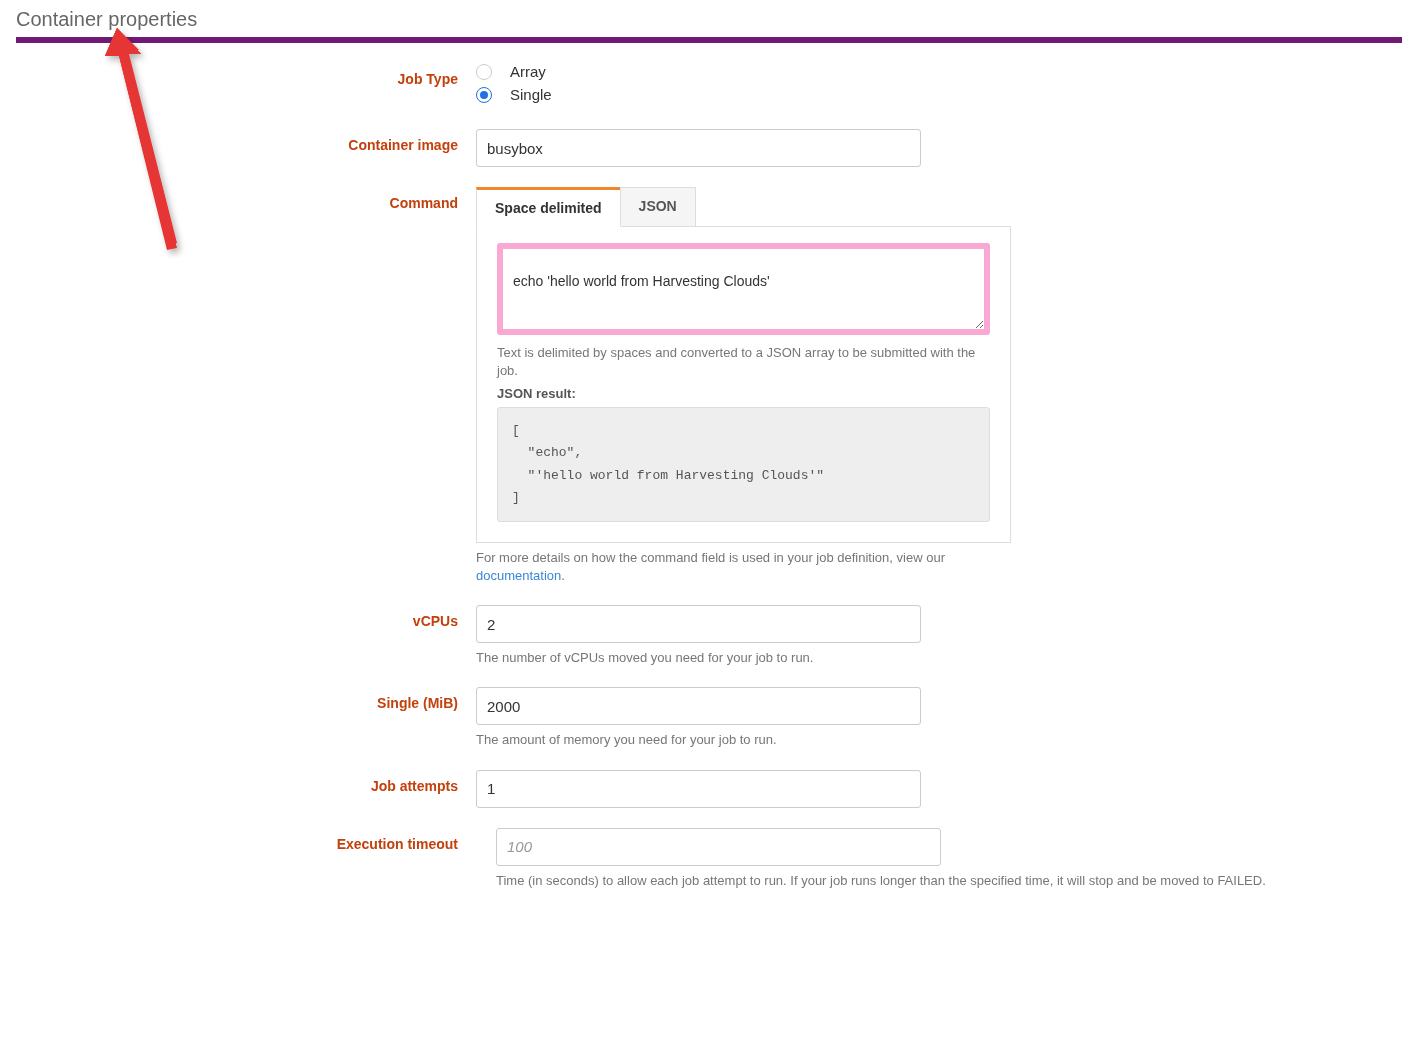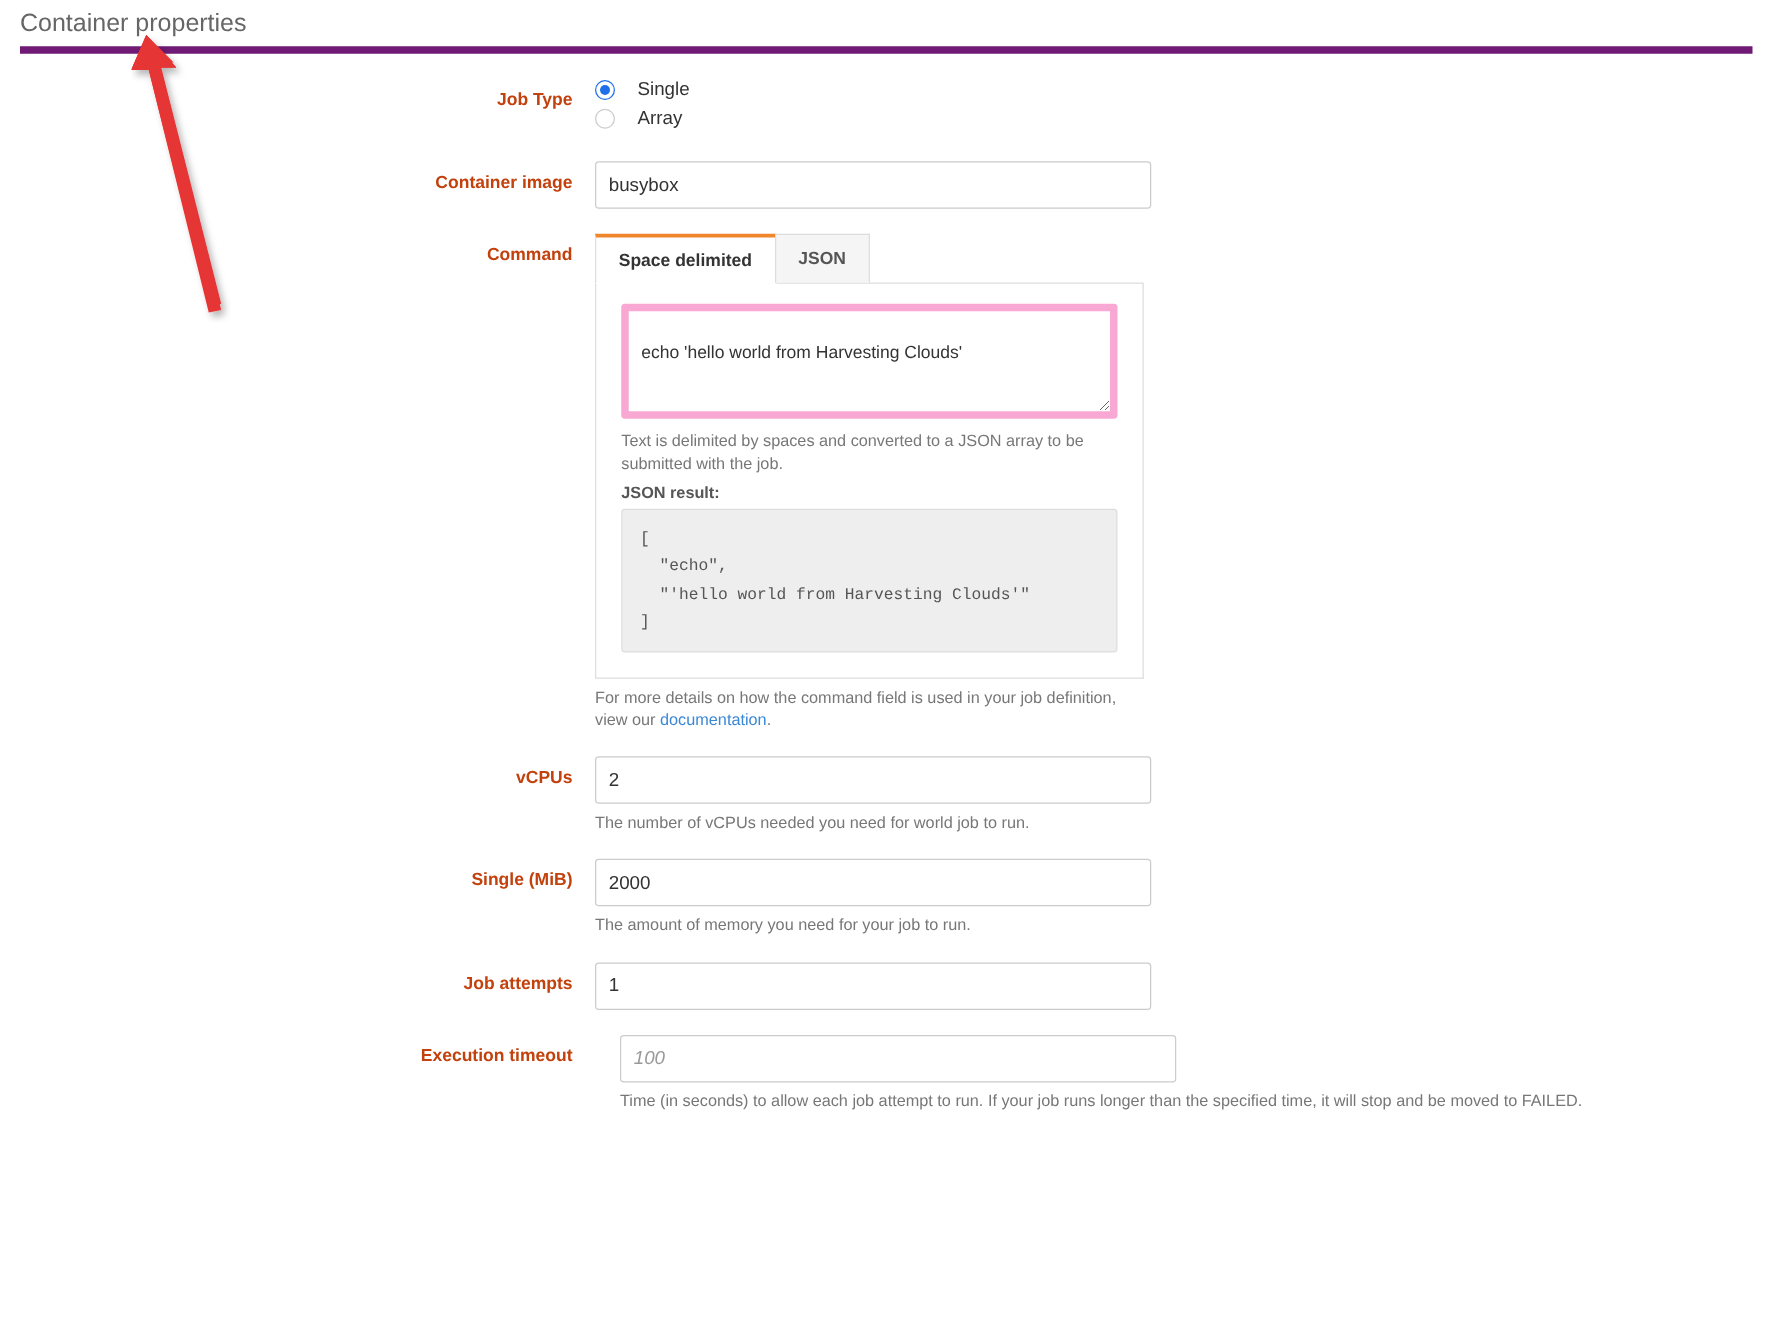--- a/index.html
+++ b/index.html
@@ -154,21 +154,21 @@
       white-space: pre;
       line-height: 1.7;
       margin-top: 6px;
     }
     .link {
       color: #3a87d6;
       text-decoration: none;
       cursor: pointer;
     }
     .command-wrap {
-      width: 439px;
+      width: 535px;
     }
     .arrow-annotation {
       position: absolute;
       left: 105px;
       top: 28px;
       pointer-events: none;
     }
   </style>
 </head>
 <body>
@@ -186,28 +186,28 @@
     <path d="M12 0 L36 26 L24 26 L72 215 L62 218 L14 28 L0 28 Z" fill="#e63434"></path>
   </g>
 </svg>
 
 <div class="section-title">Container properties</div>
 
 <div class="form-row">
   <div class="form-label">Job Type</div>
   <div class="form-control-wrap">
     <div class="radio-option">
+      <span class="radio-circle"></span>
+      <span class="radio-label">Array</span>
+    </div>
+    <div class="radio-option">
       <span class="radio-circle selected">
           <span class="radio-inner"></span>
         </span>
       <span class="radio-label">Single</span>
-    </div>
-    <div class="radio-option">
-      <span class="radio-circle"></span>
-      <span class="radio-label">Array</span>
     </div>
   </div>
 </div>
 
 <div class="form-row">
   <div class="form-label">Container image</div>
   <div class="form-control-wrap">
     <input class="text-input" type="text" value="busybox" style="">
   </div>
 </div>
@@ -231,21 +231,21 @@
     <div class="help-text">
       <span>For more details on how the command field is used in your job definition, view our </span><a class="link">documentation</a><span>.</span>
     </div>
   </div>
 </div>
 
 <div class="form-row">
   <div class="form-label">vCPUs</div>
   <div class="form-control-wrap">
     <input class="text-input" type="text" value="2" style="">
-    <div class="help-text">The number of vCPUs needed you need for world job to run.</div>
+    <div class="help-text">The number of vCPUs moved you need for your job to run.</div>
   </div>
 </div>
 
 <div class="form-row">
   <div class="form-label">Single (MiB)</div>
   <div class="form-control-wrap">
     <input class="text-input" type="text" value="2000" style="">
     <div class="help-text">The amount of memory you need for your job to run.</div>
   </div>
 </div>

